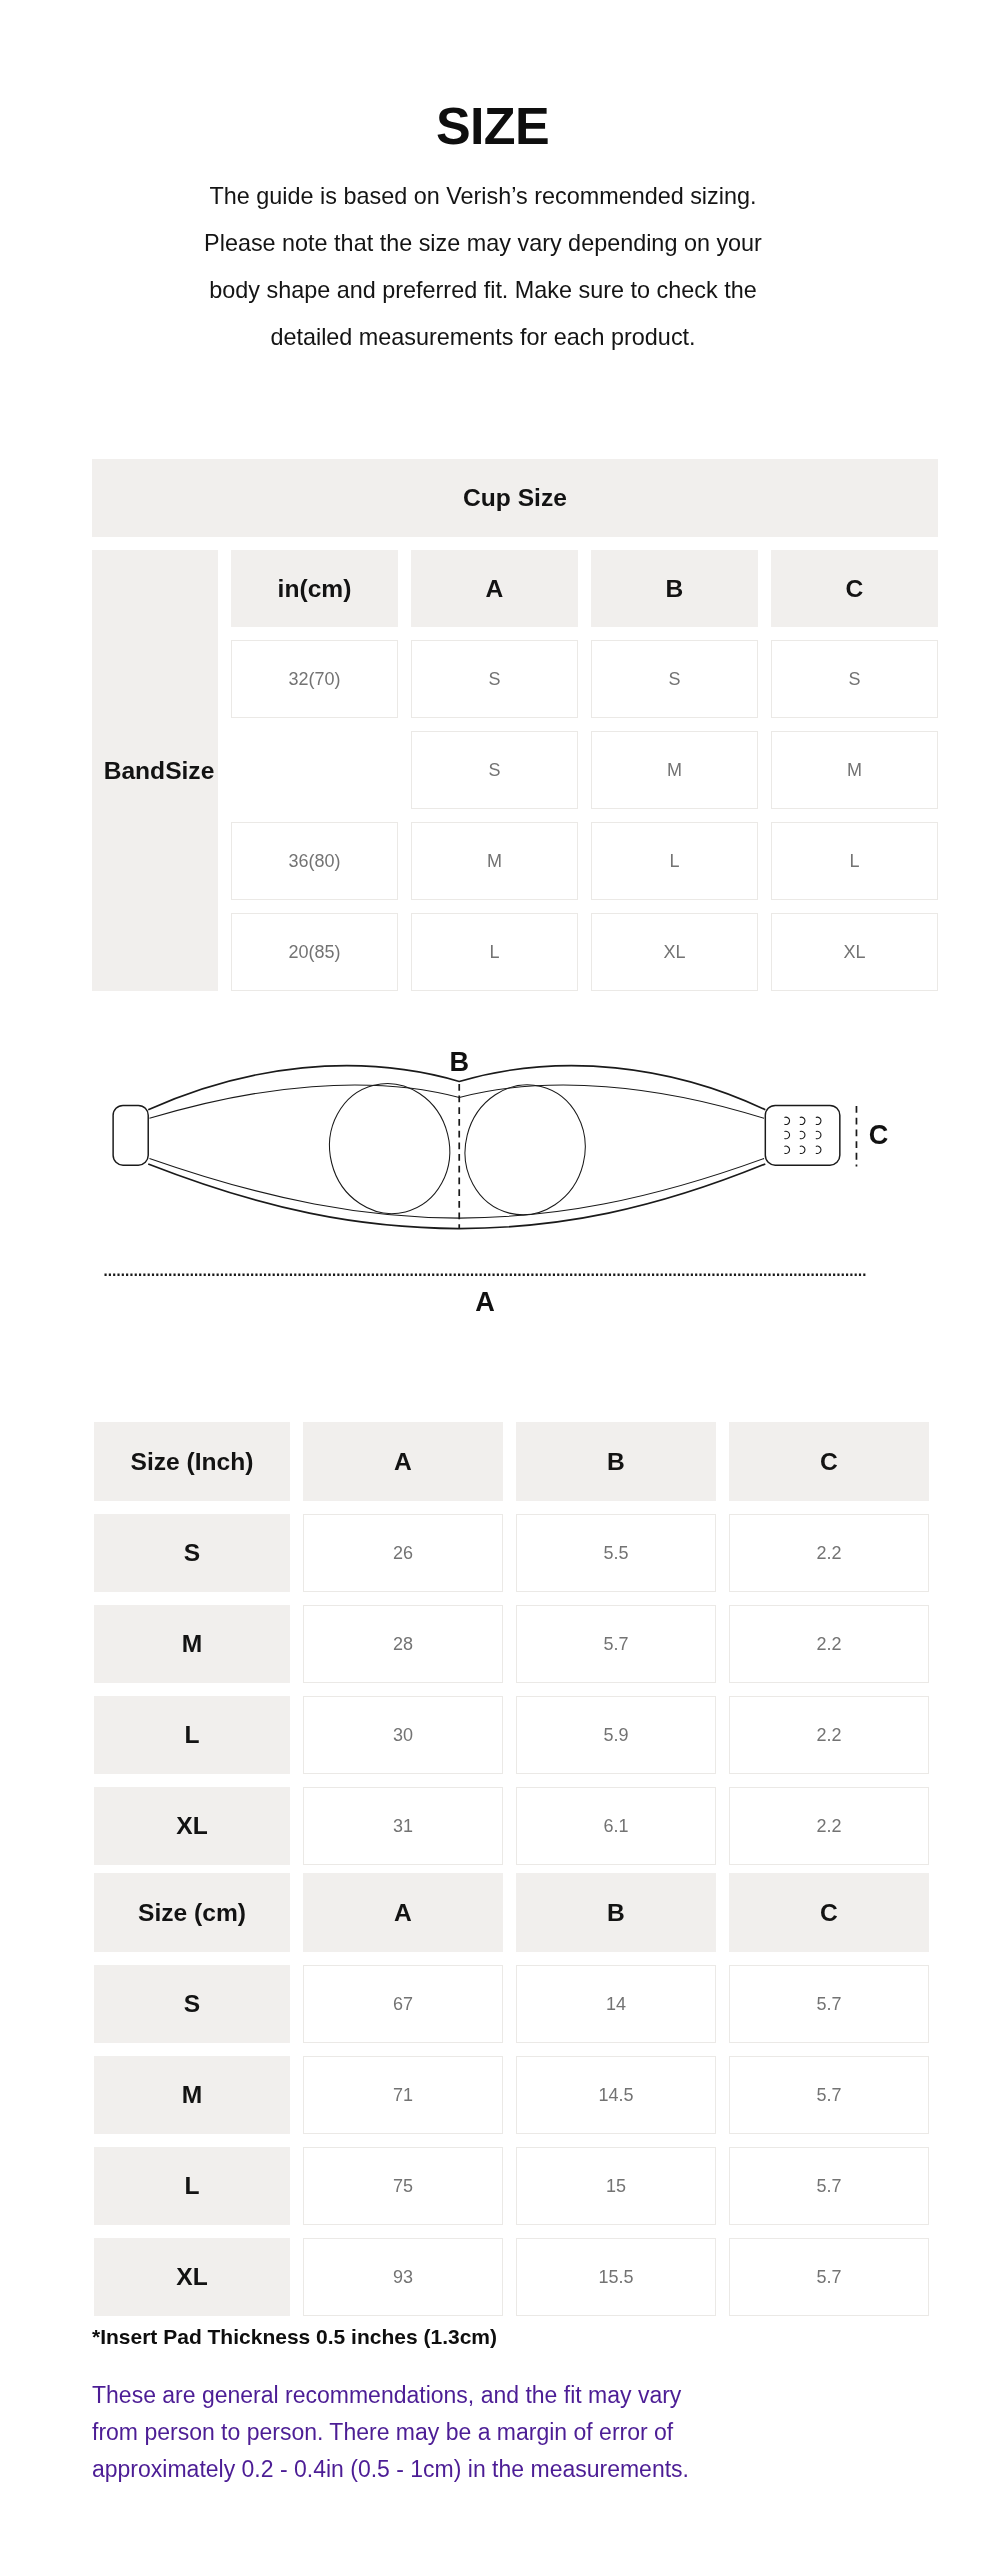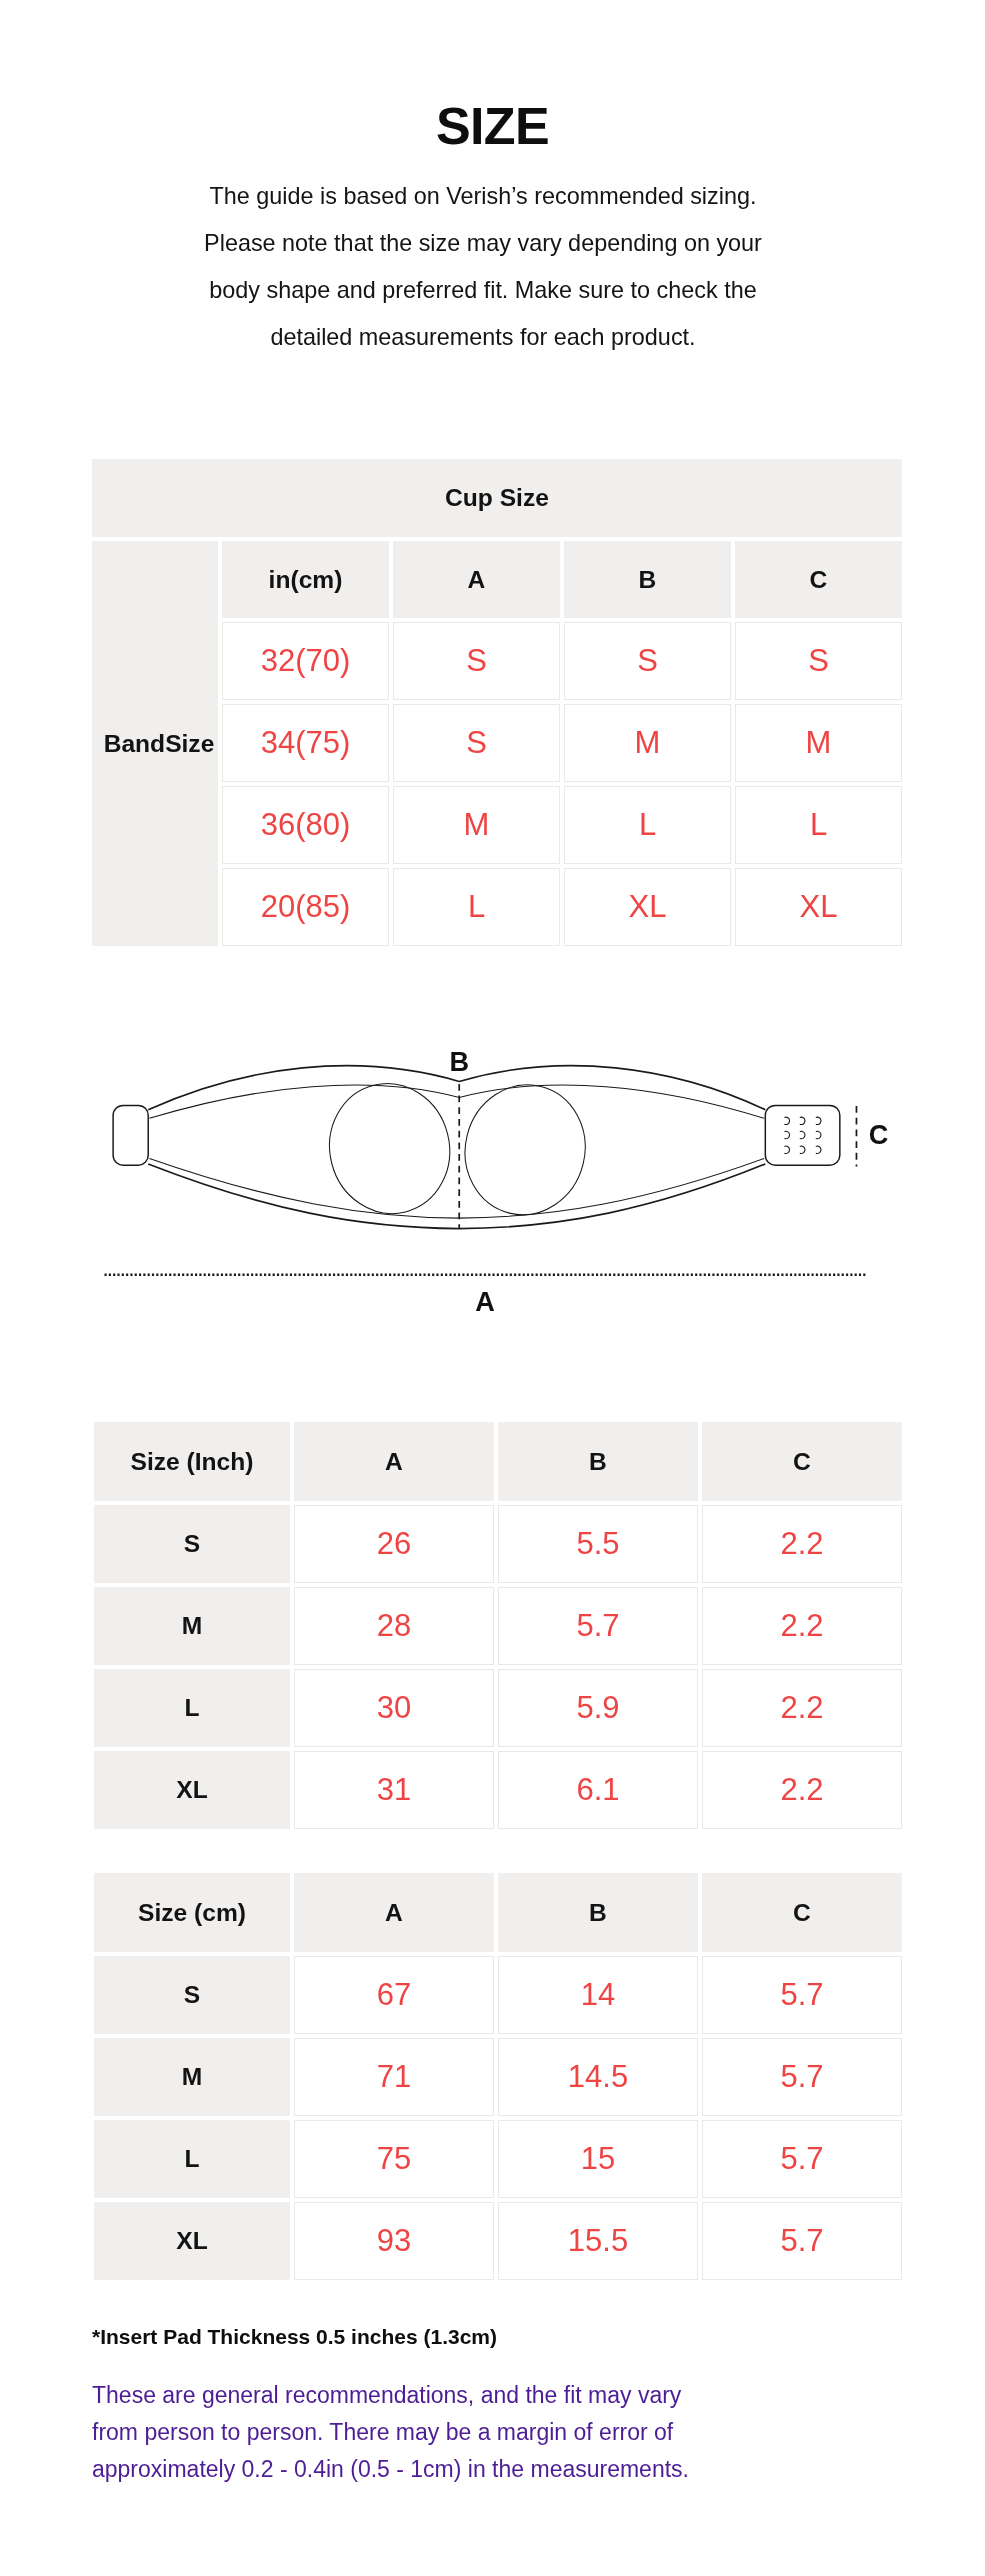--- a/index.html
+++ b/index.html
@@ -10,26 +10,26 @@
   }
   .abs{position:absolute;}
   .page-title{
     top:96px;left:0;width:985px;text-align:center;
     font-size:52px;font-weight:700;letter-spacing:-0.6px;color:#0e0e0e;
   }
   .intro{
     top:173px;left:0;width:966px;text-align:center;
     font-size:23.4px;line-height:47px;color:#141414;
   }
-  .sgrid{display:grid;gap:4px;}
+  .sgrid{display:grid;gap:13px;}
   .cell{display:flex;align-items:center;justify-content:center;text-align:center;}
   .g{background:#f1efed;}
   .w{background:#ffffff;border:0.6px solid #ebe9e6;}
   .hd{font-weight:700;font-size:24.6px;color:#131313;}
-  .val{font-size:31px;color:#ef4444;}
+  .val{font-size:18px;color:#737373;}
   .band{flex-direction:row;line-height:31px;padding-left:8px;}
   #cup-table{
     left:92px;top:459px;
     grid-template-columns:126px 167px 167px 167px 167px;
     grid-template-rows:78px 77px 78px 78px 78px 78px;
   }
   #inch-table{left:94px;top:1422px;}
   #cm-table{left:94px;top:1873px;}
   .t44{
     grid-template-columns:196px 200px 200px 200px;
@@ -67,21 +67,20 @@
   <div class="cell g hd" style="grid-area:2/2">in(cm)</div>
   <div class="cell g hd" style="grid-area:2/3">A</div>
   <div class="cell g hd" style="grid-area:2/4">B</div>
   <div class="cell g hd" style="grid-area:2/5">C</div>
 
   <div class="cell w val" style="grid-area:3/2">32(70)</div>
   <div class="cell w val" style="grid-area:3/3">S</div>
   <div class="cell w val" style="grid-area:3/4">S</div>
   <div class="cell w val" style="grid-area:3/5">S</div>
 
-  <div class="cell w val" style="grid-area:4/2">34(75)</div>
   <div class="cell w val" style="grid-area:4/3">S</div>
   <div class="cell w val" style="grid-area:4/4">M</div>
   <div class="cell w val" style="grid-area:4/5">M</div>
 
   <div class="cell w val" style="grid-area:5/2">36(80)</div>
   <div class="cell w val" style="grid-area:5/3">M</div>
   <div class="cell w val" style="grid-area:5/4">L</div>
   <div class="cell w val" style="grid-area:5/5">L</div>
 
   <div class="cell w val" style="grid-area:6/2">20(85)</div>

